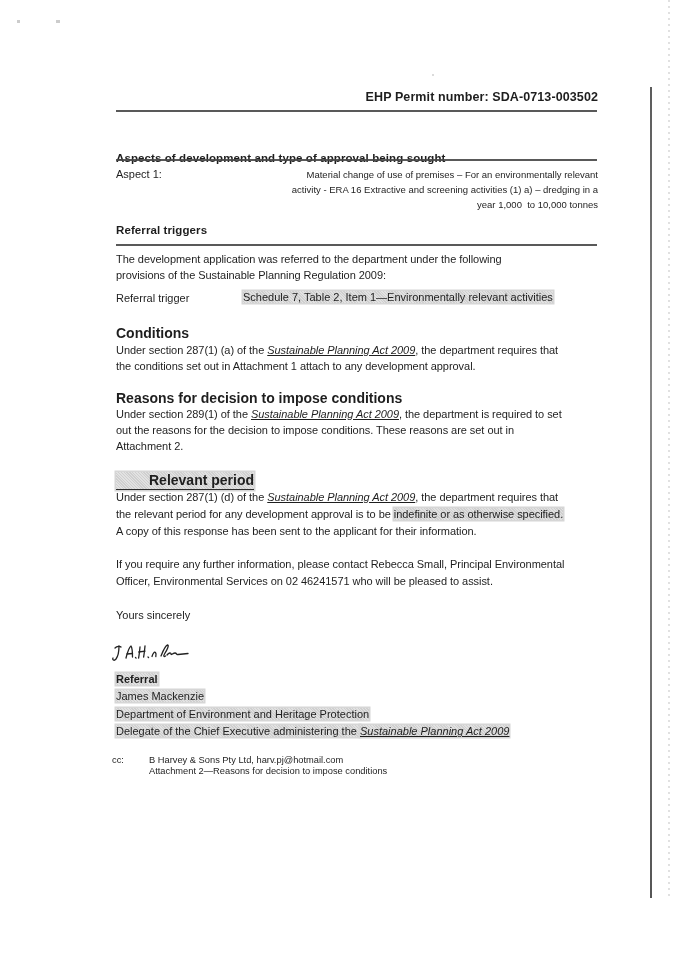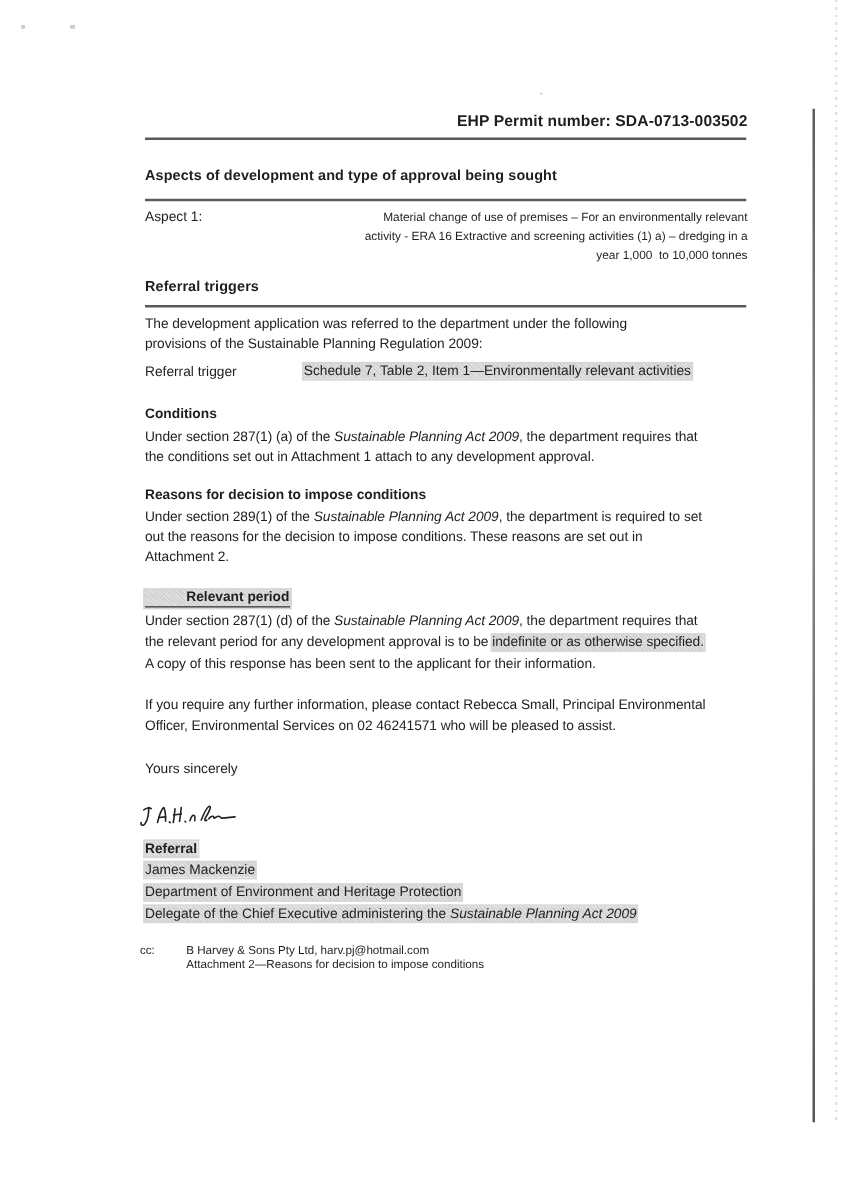--- a/index.html
+++ b/index.html
@@ -1,31 +1,31 @@
 <!DOCTYPE html>
 <html><head>
 <meta charset="utf-8">
 <style>
   html,body{margin:0;padding:0;background:#ffffff;}
   .page{position:relative;width:675px;height:898px;background:#ffffff;overflow:hidden;
         font-family:"Liberation Sans",sans-serif;color:#1e1e1e;
         -webkit-font-smoothing:antialiased;}
   .abs{position:absolute;left:116px;width:482px;}
   .line{white-space:pre;}
-  .it{font-style:italic;}
+  .it{font-style:italic;text-decoration:underline;}
   .b{font-weight:bold;}
   .hl{background:#d6d6d6;box-shadow:0 0 0 1.5px #d6d6d6;
       background-image:repeating-linear-gradient(45deg,rgba(255,255,255,.30) 0 1px,rgba(0,0,0,0.03) 1px 2px);}
   .rule{position:absolute;left:116px;width:481px;height:0;border-top:2px solid #474747;opacity:.9;}
   .sec-h{font-weight:bold;font-size:11.5px;letter-spacing:.1px;}
-  .sub-h{font-weight:bold;font-size:11px;}
+  .sub-h{font-weight:bold;font-size:14px;}
   .body-txt{font-size:11px;line-height:16px;letter-spacing:-.05px;}
   #blk-permit{top:90px;text-align:right;font-weight:bold;font-size:12.5px;letter-spacing:.1px;}
   #rule1{top:110px;}
-  #blk-aspects-h{top:135px;}
+  #blk-aspects-h{top:152px;}
   #rule2{top:159px;}
   #blk-aspect-row{top:167px;font-size:11px;}
   #blk-aspect-row .desc{margin-left:157px;font-size:9.5px;line-height:15px;letter-spacing:0;text-align:right;}
   #blk-aspect-row .lbl{position:absolute;left:0;top:1px;}
   #blk-referral-h{top:224px;}
   #rule3{top:244px;}
   #blk-referral-para{top:251px;}
   #blk-trigger-row{top:291px;font-size:11px;}
   #blk-trigger-row .val{margin-left:127px;}
   #blk-trigger-row .lbl{position:absolute;left:0;top:1px;}

